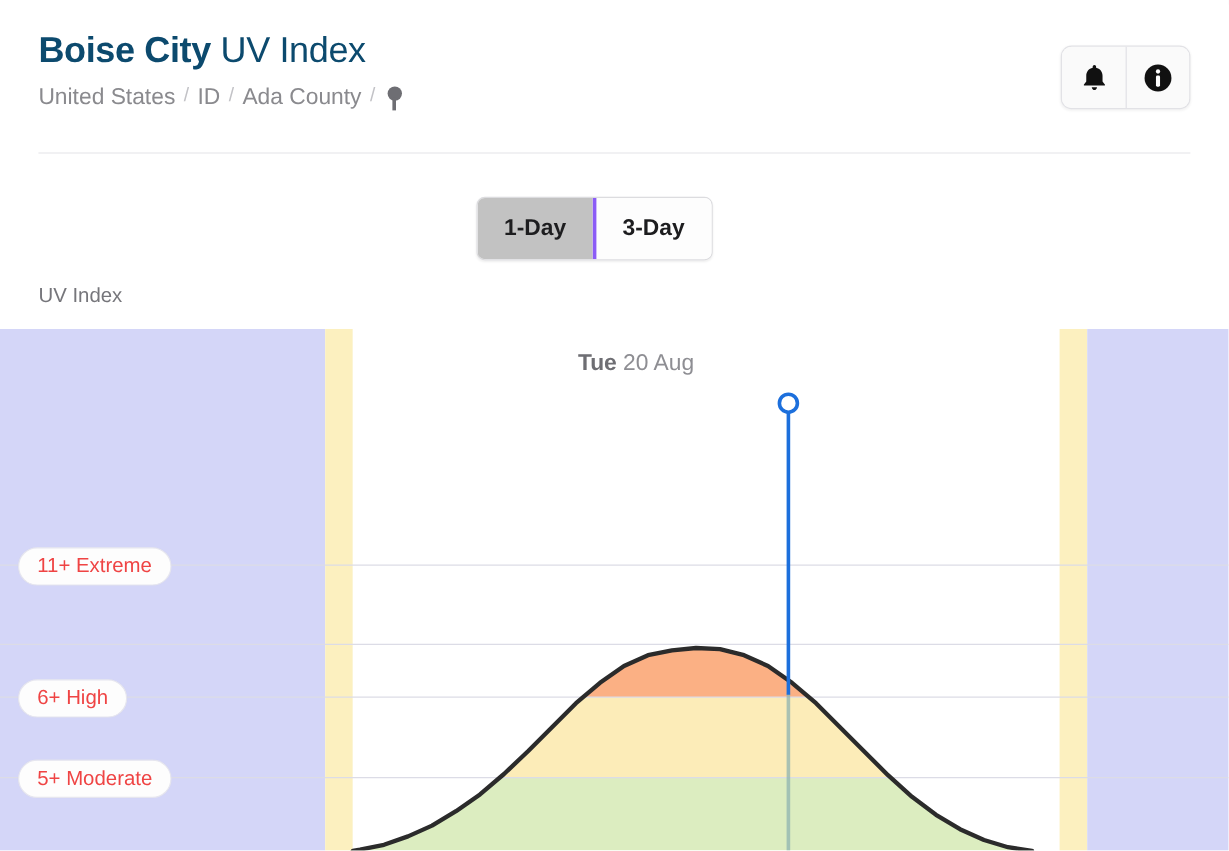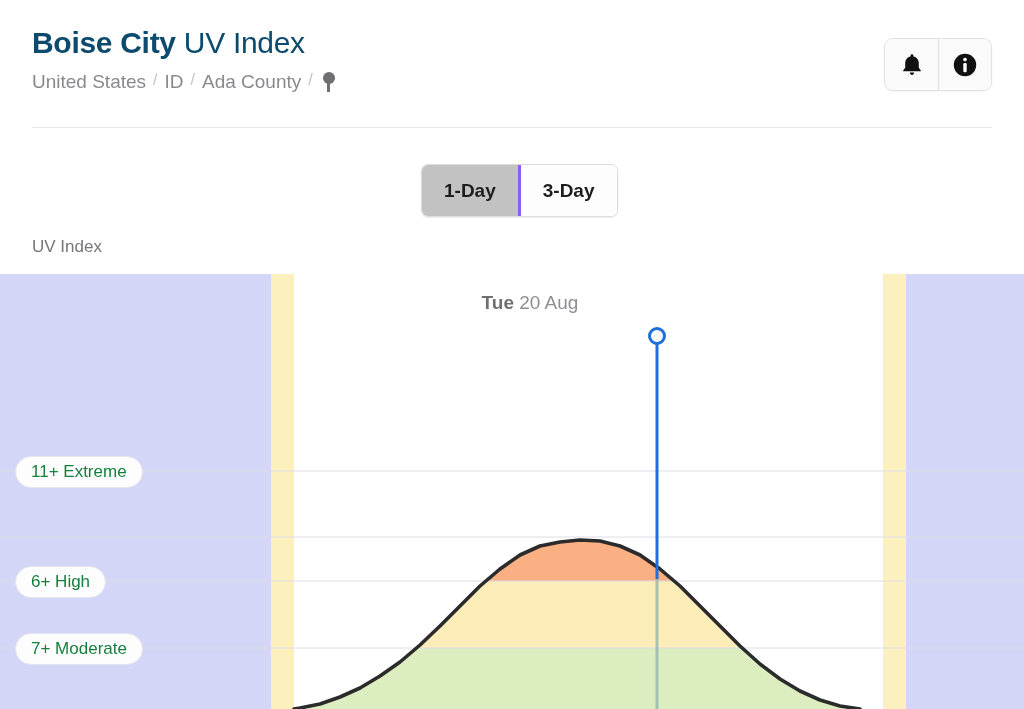--- a/index.html
+++ b/index.html
@@ -101,21 +101,21 @@
   .header-rule {
     position: absolute;
     left: 32px; top: 127px;
     width: 960px; height: 1px;
     background: #e8e8ec;
   }
 
   
   .toggle {
     position: absolute;
-    left: 421px; top: 164px;
+    left: 397px; top: 164px;
     display: flex;
     border: 1px solid #dcdcdf;
     border-radius: 7px;
     overflow: hidden;
     box-shadow: 0 1px 2px rgba(0,0,0,0.07);
   }
   .toggle-btn {
     height: 51px;
     padding: 0 22px;
     display: flex;
@@ -165,21 +165,21 @@
   .pill {
     position: absolute;
     height: 32px;
     padding: 0 15px;
     display: flex;
     align-items: center;
     background: #fdfdfd;
     border: 1px solid #e6e6ef;
     border-radius: 16px;
     font-size: 17px;
-    color: #15803d;
+    color: #ef4444;
     white-space: nowrap;
     box-shadow: 0 0 1px rgba(0,0,0,0.03);
   }
 </style>
 </head>
 <body>
 
 <div id="page">
 
   <div class="top-strip"></div>
@@ -278,15 +278,15 @@
     </svg>
 
     <div class="date-label">
       <span class="dow">Tue</span>
       <span>20 Aug</span>
     </div>
   </div>
 
   <div class="pill" style="left:15px; top:456px;">11+ Extreme</div>
   <div class="pill" style="left:15px; top:566px;">6+ High</div>
-  <div class="pill" style="left:15px; top:633px;">7+ Moderate</div>
+  <div class="pill" style="left:15px; top:633px;">5+ Moderate</div>
 
 </div>
 
 </body></html>

